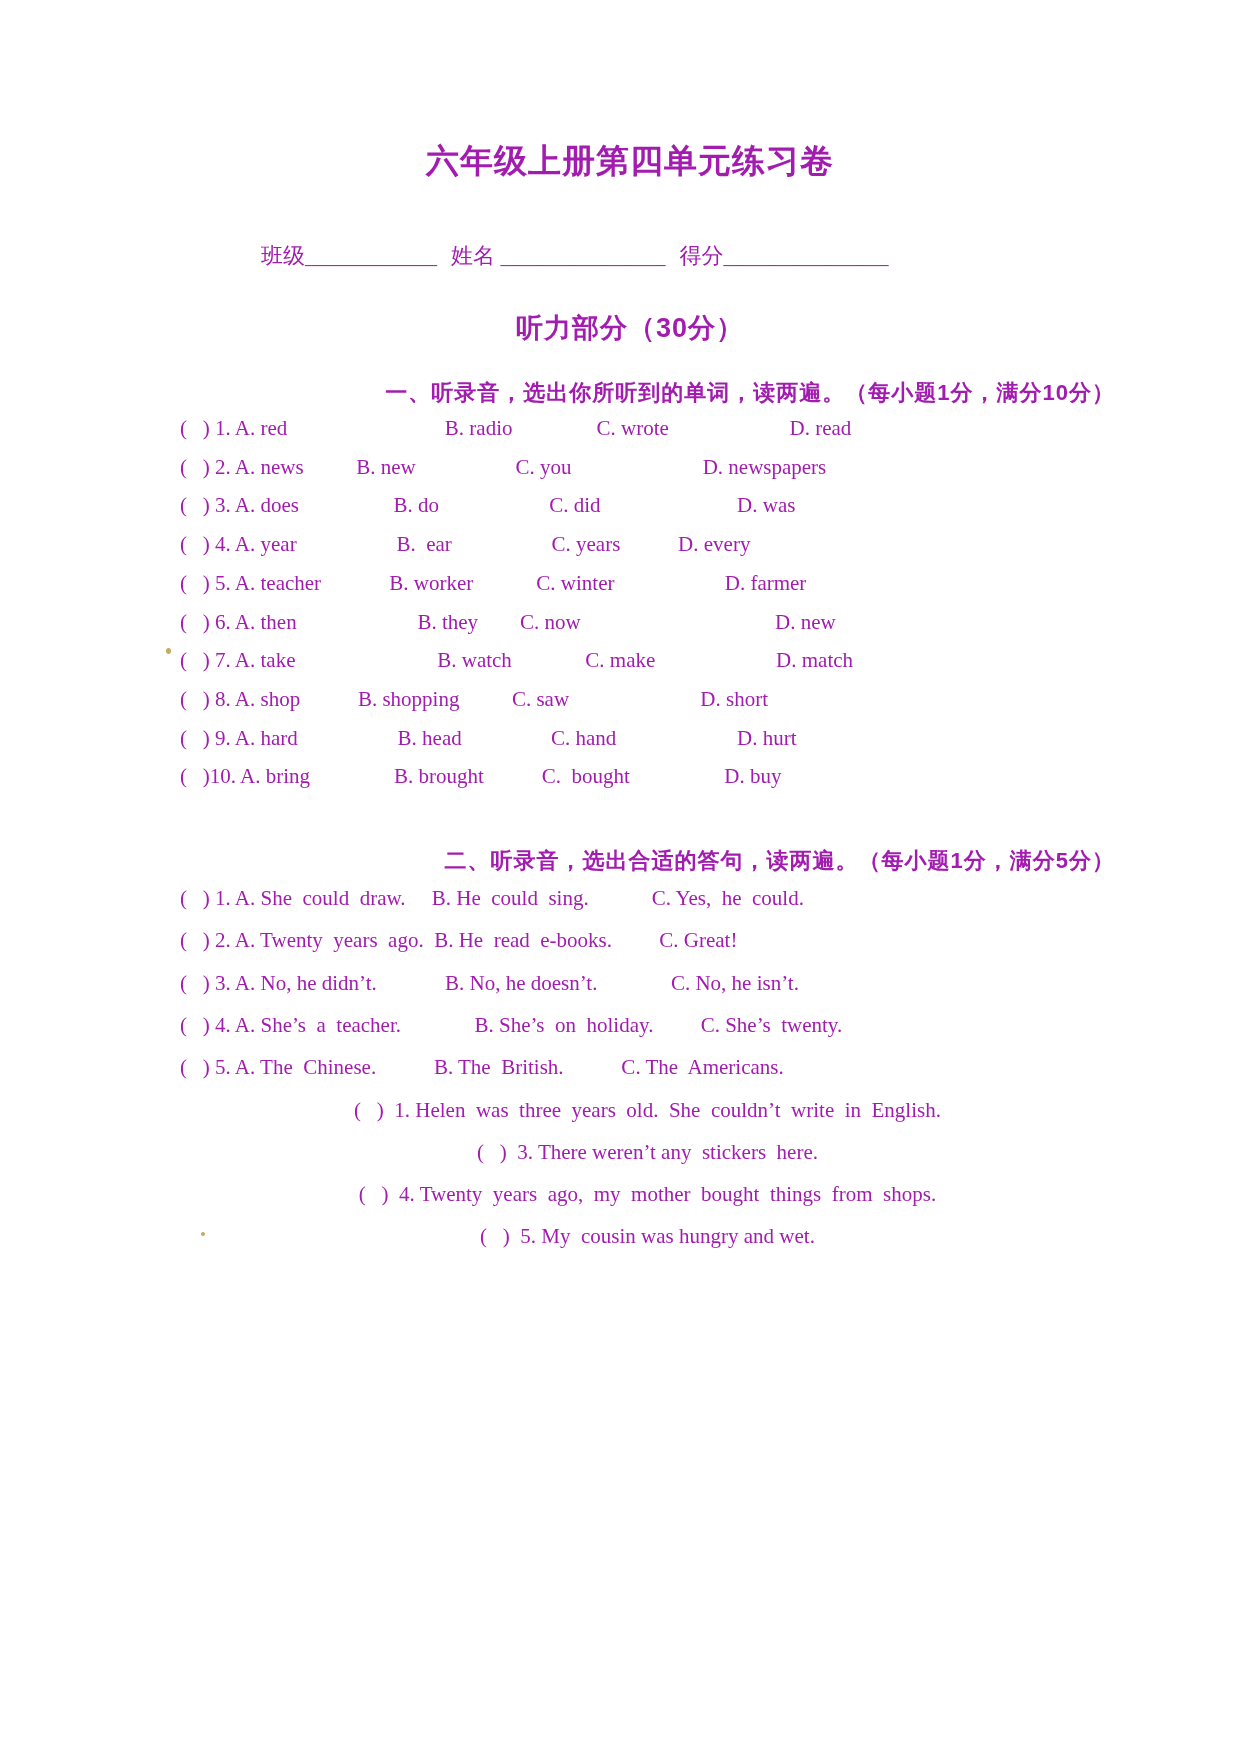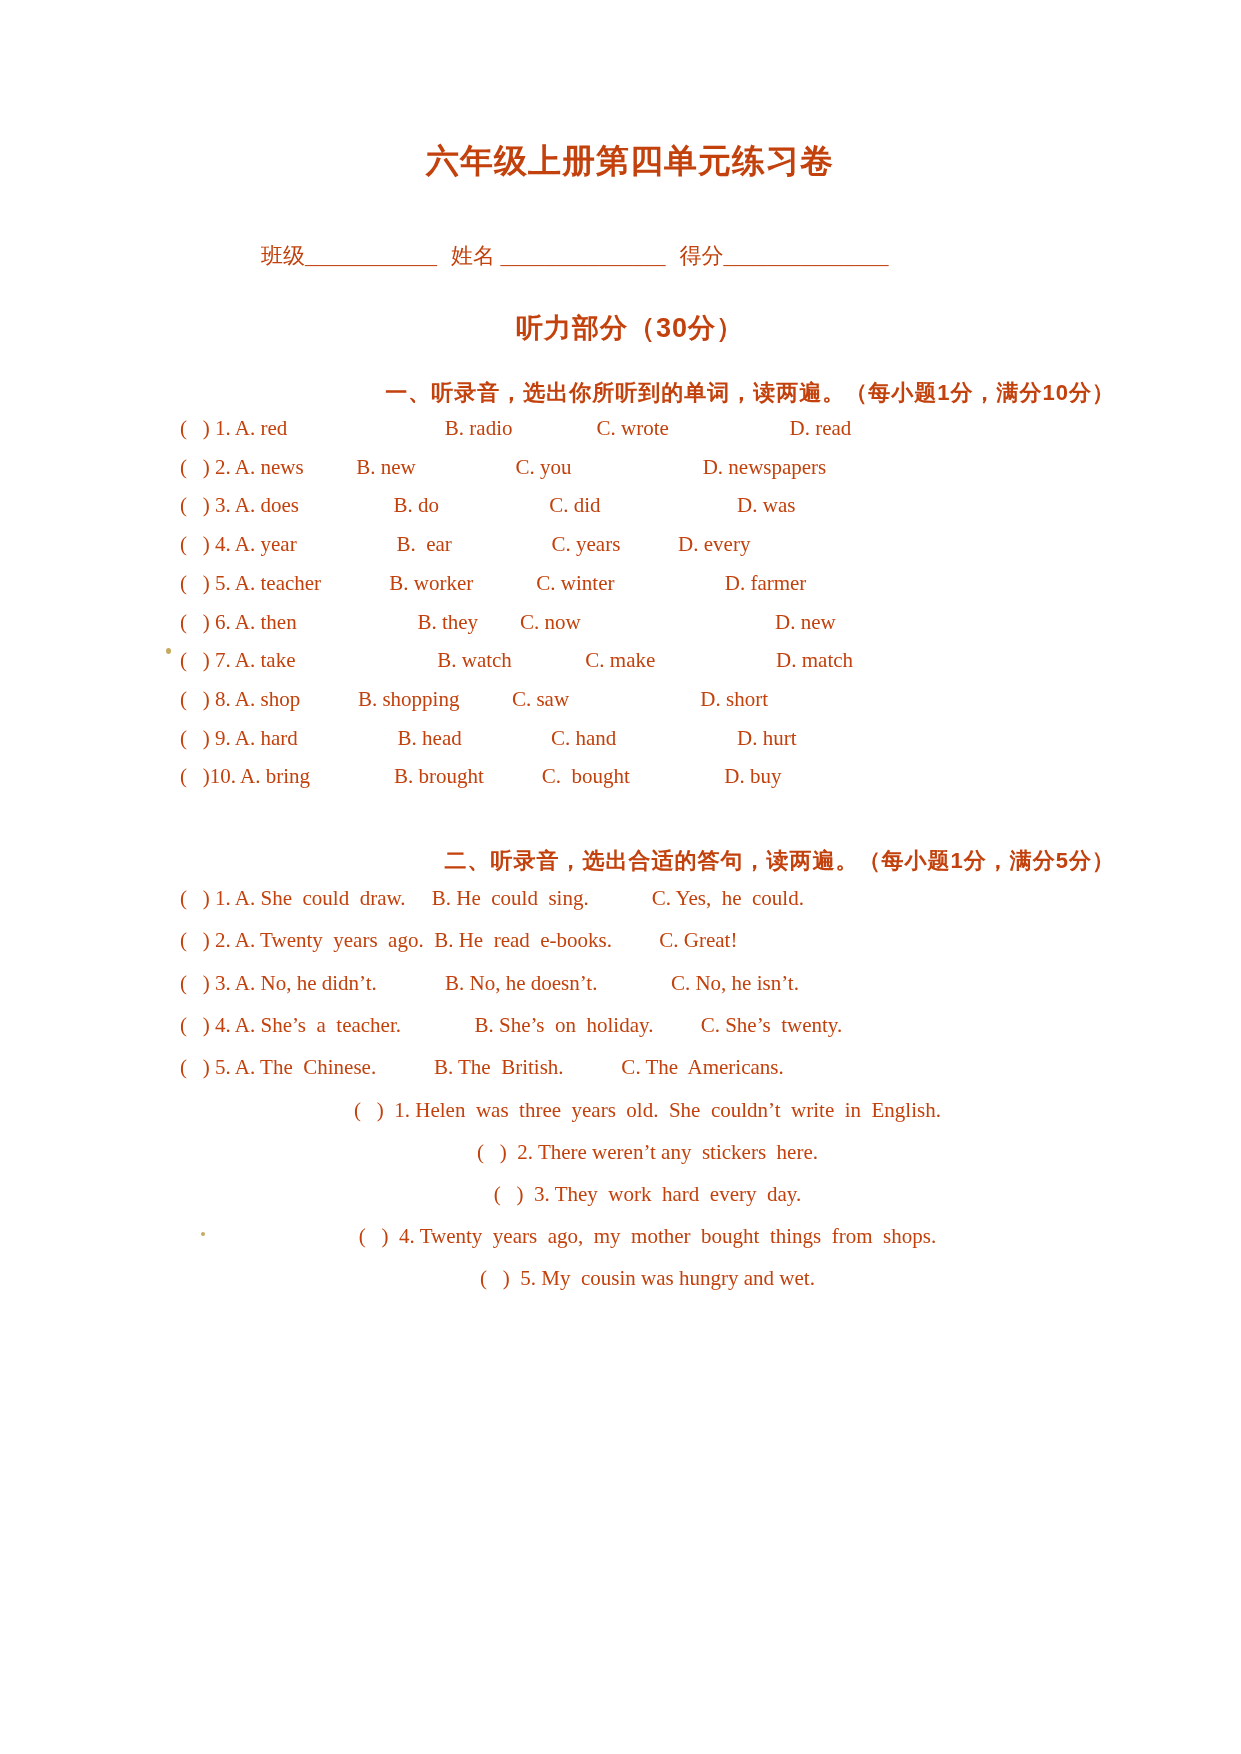--- a/index.html
+++ b/index.html
@@ -1,21 +1,21 @@
 <!DOCTYPE html>
 <html><head>
 <meta charset="utf-8">
 <style>
   html, body { margin: 0; padding: 0; background: #ffffff; }
   .page {
     position: relative;
     width: 1241px;
     height: 1754px;
     background: #ffffff;
-    color: #c2410c;
+    color: #a21caf;
     overflow: hidden;
     font-family: "Liberation Serif", "DejaVu Serif", serif;
   }
   .content {
     position: absolute;
     left: 155px;
     top: 0;
     width: 960px;
   }
   .doc-title {
@@ -110,22 +110,21 @@
       <div class="sec-heading second">二、听录音，选出合适的答句，读两遍。（每小题1分，满分5分）</div>
       <div class="qrow">(   ) 1. A. She  could  draw.     B. He  could  sing.            C. Yes,  he  could.</div>
       <div class="qrow">(   ) 2. A. Twenty  years  ago.  B. He  read  e-books.         C. Great!</div>
       <div class="qrow">(   ) 3. A. No, he didn’t.             B. No, he doesn’t.              C. No, he isn’t.</div>
       <div class="qrow">(   ) 4. A. She’s  a  teacher.              B. She’s  on  holiday.         C. She’s  twenty.</div>
       <div class="qrow">(   ) 5. A. The  Chinese.           B. The  British.           C. The  Americans.</div>
     </div>
 
     <div class="section s3">
       <div class="qrow">(   )  1. Helen  was  three  years  old.  She  couldn’t  write  in  English.</div>
-      <div class="qrow">(   )  2. There weren’t any  stickers  here.</div>
-      <div class="qrow">(   )  3. They  work  hard  every  day.</div>
+      <div class="qrow">(   )  3. There weren’t any  stickers  here.</div>
       <div class="qrow">(   )  4. Twenty  years  ago,  my  mother  bought  things  from  shops.</div>
       <div class="qrow">(   )  5. My  cousin was hungry and wet.</div>
     </div>
 
   </div>
 
   <span class="artifact-dot dot-1"></span>
   <span class="artifact-dot dot-2"></span>
 </div>
 

